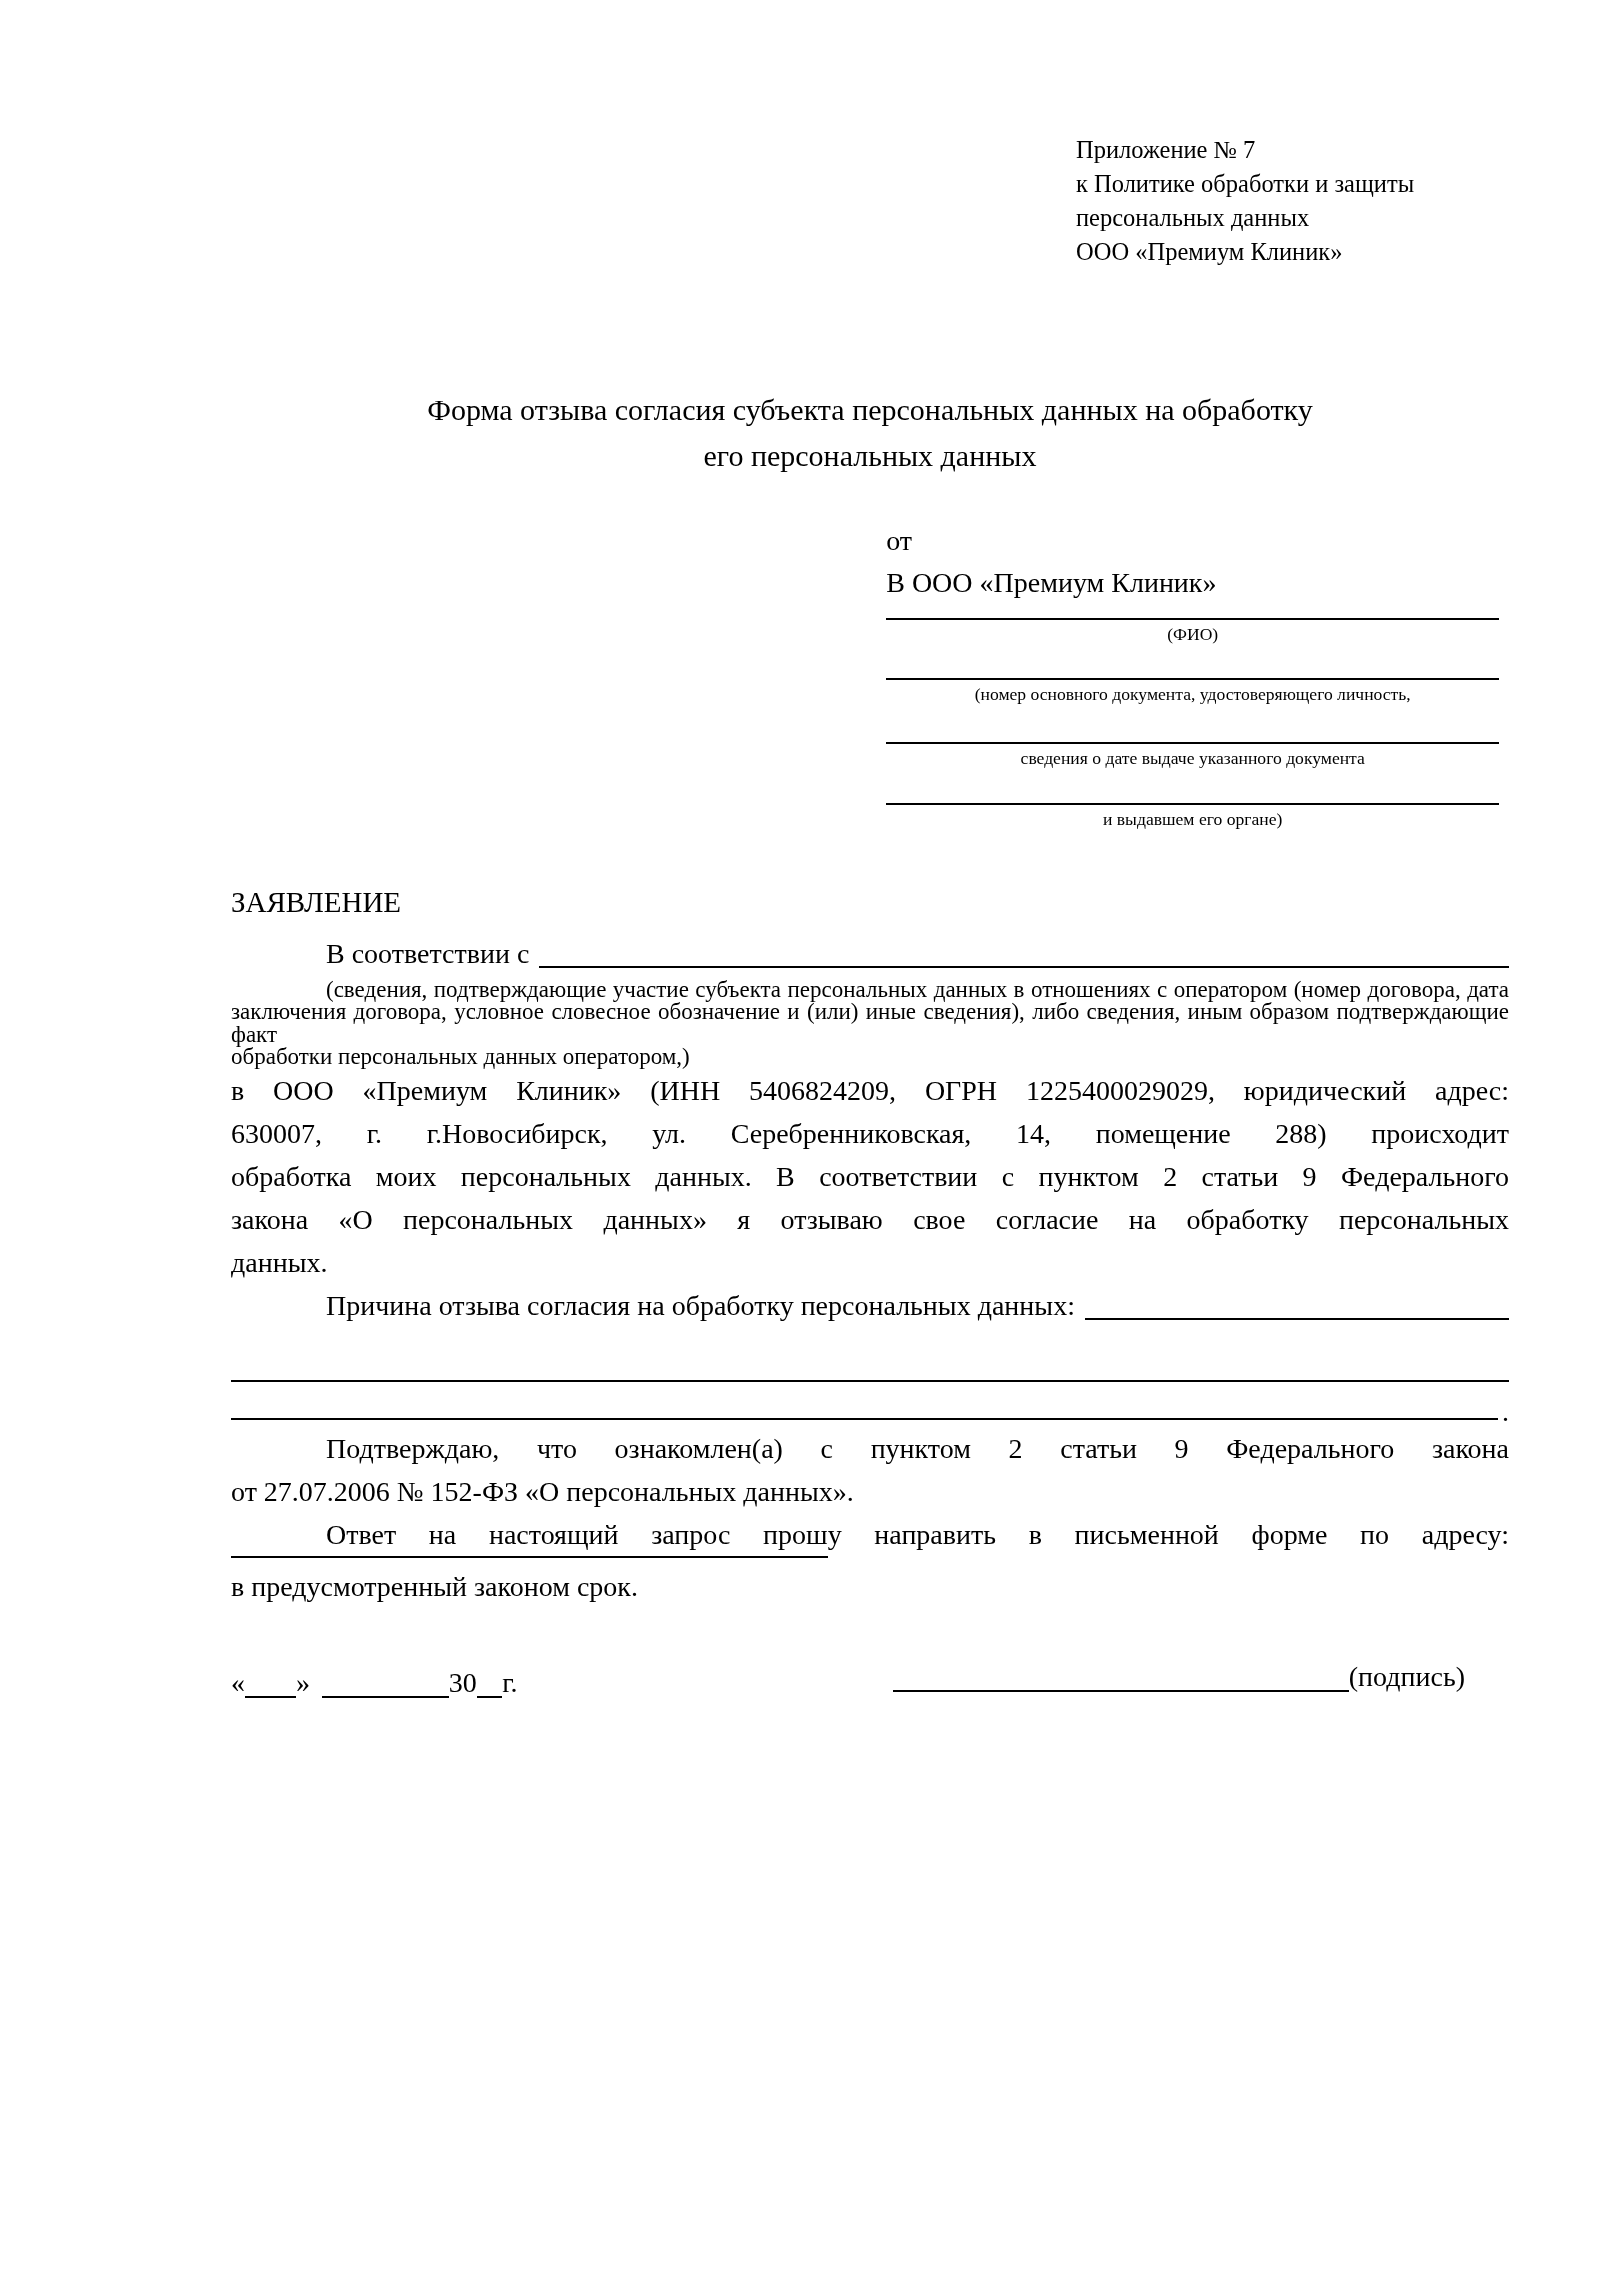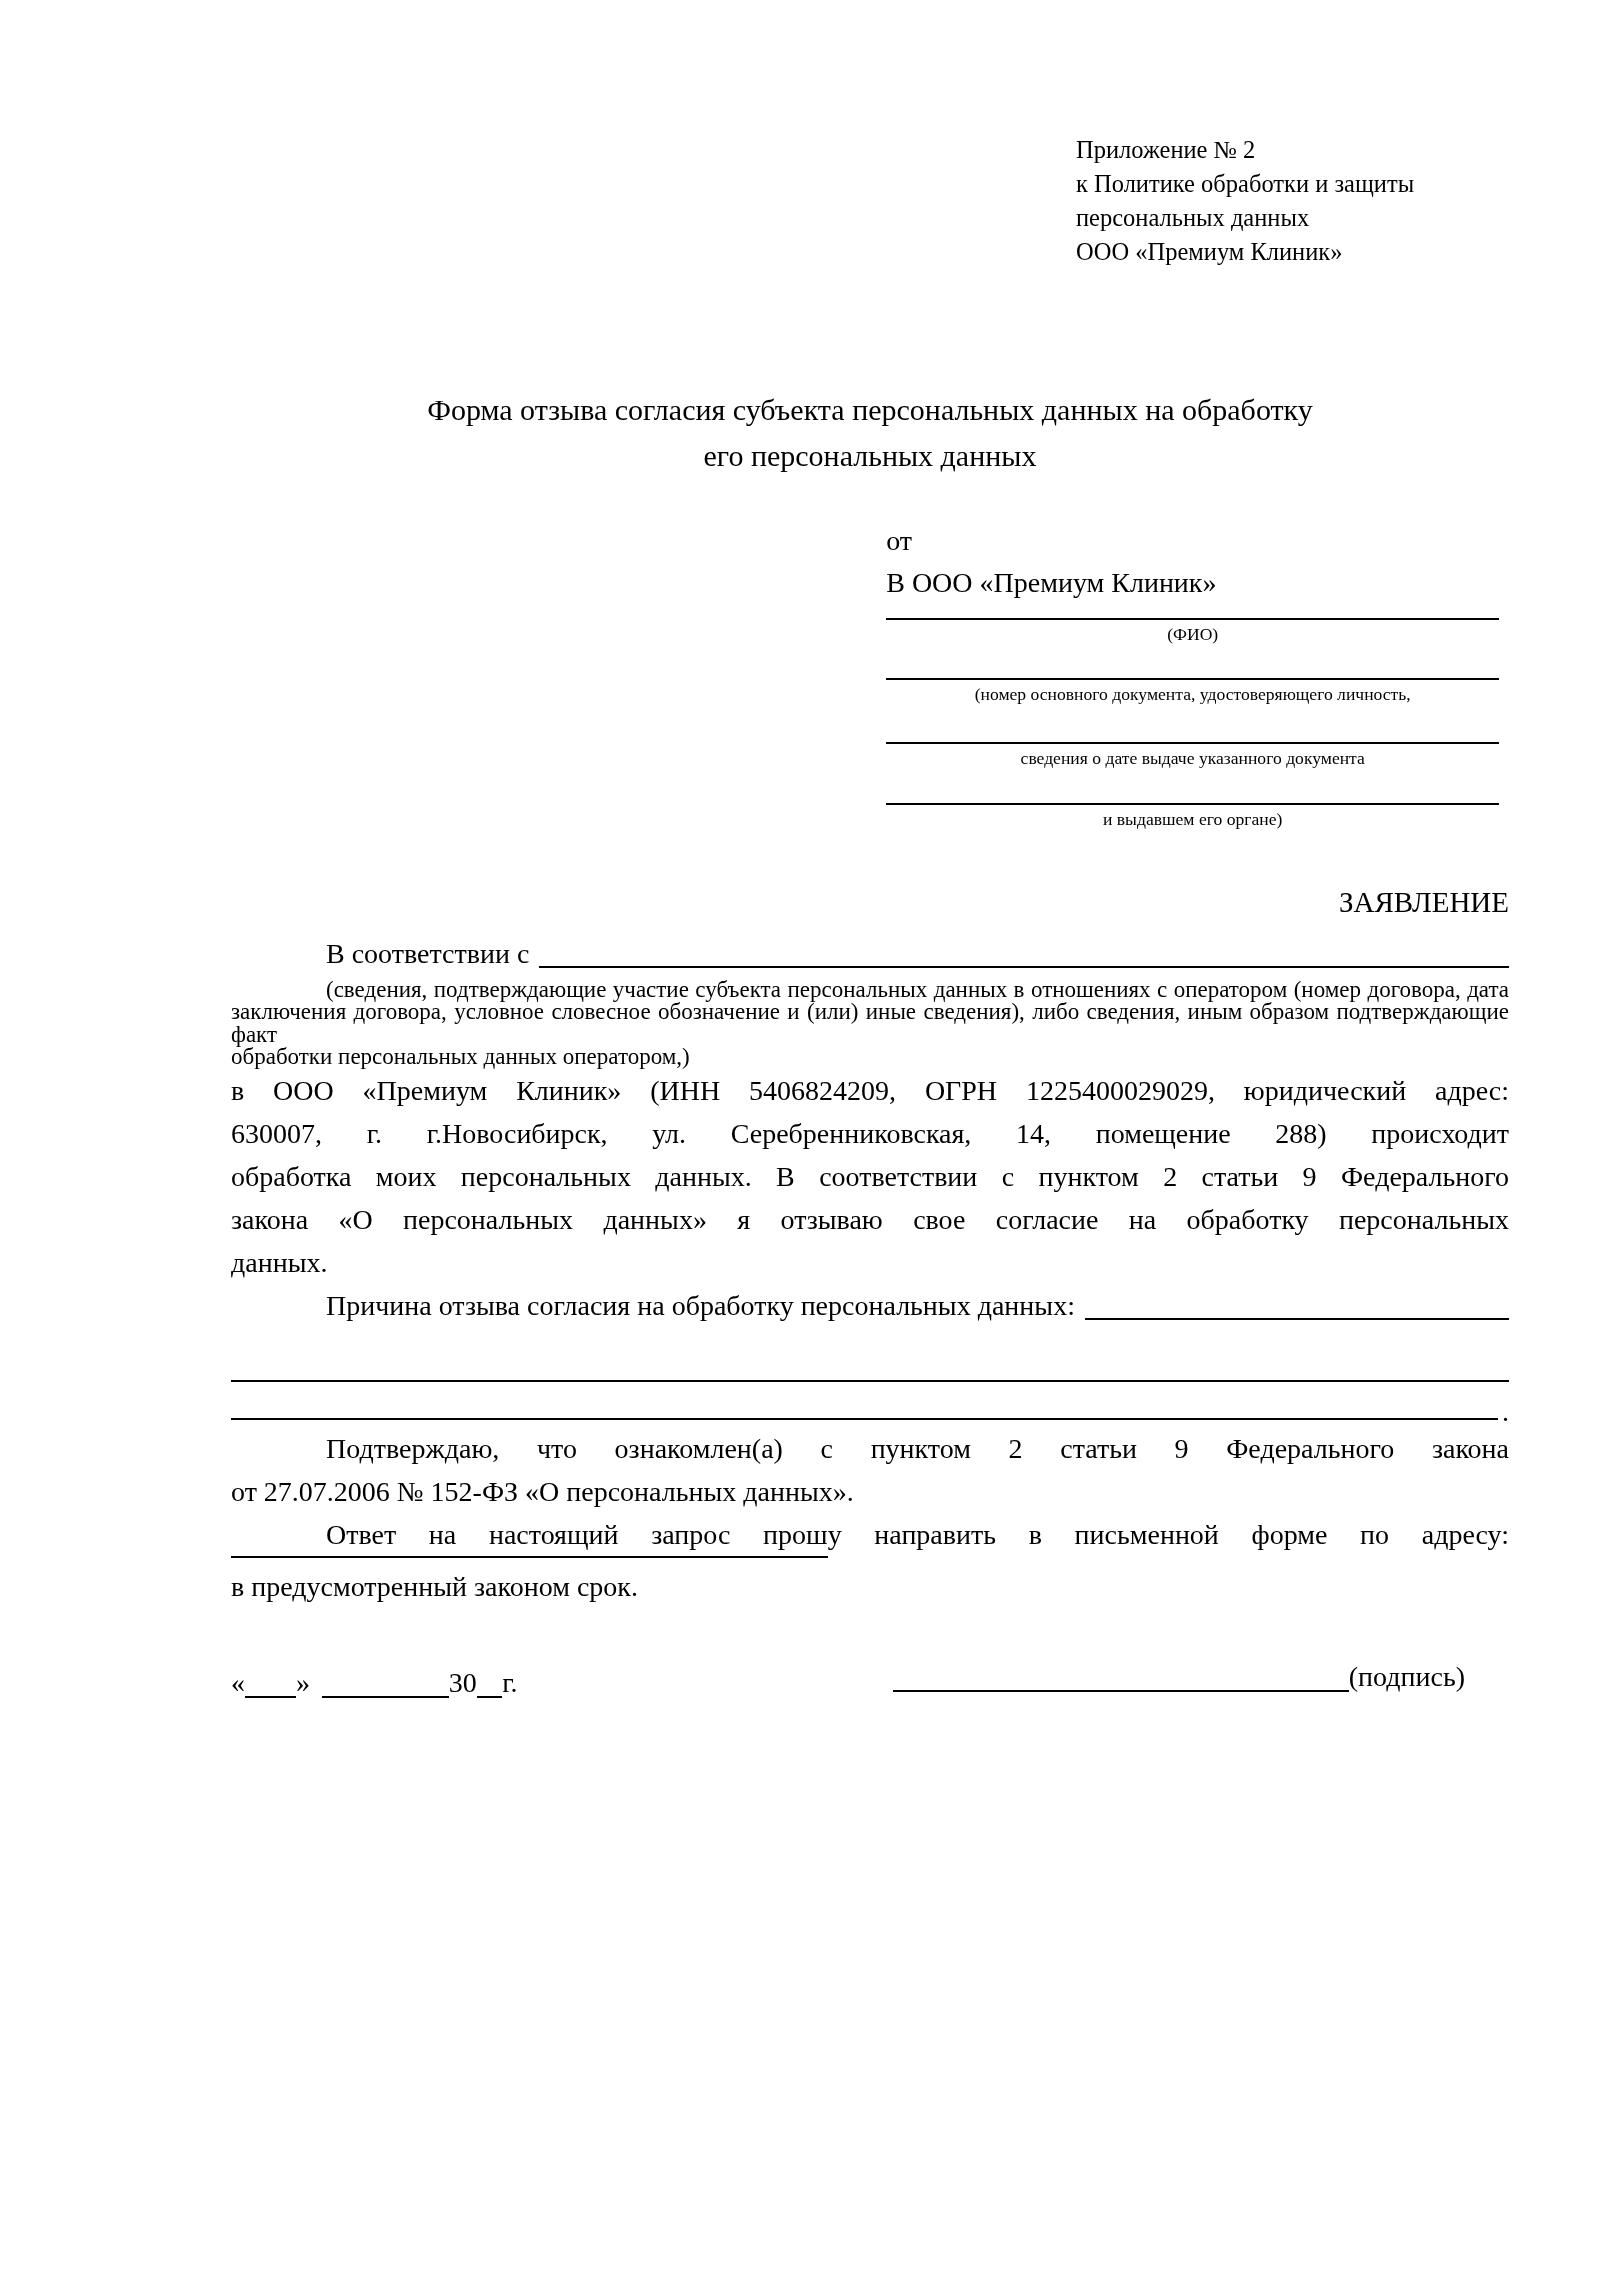--- a/index.html
+++ b/index.html
@@ -14,21 +14,21 @@
 
   .title{margin-top:118px;text-align:center;font-weight:normal;font-size:30px;line-height:46px;}
 
   .addr{width:613px;margin:41px 9.8px 0 auto;font-size:28px;line-height:42px;}
   .rule{border-bottom:2px solid #000;height:0;}
   .addr .first-rule{margin-top:13.7px;}
   .cap{font-size:17.6px;line-height:22.5px;text-align:center;padding-top:2.9px;}
   .gap34{margin-top:33px;}
   .gap38{margin-top:37px;}
 
-  .heading{margin-top:51px;text-align:right;font-size:29px;line-height:43px;}
+  .heading{margin-top:51px;text-align:left;font-size:29px;line-height:43px;}
 
   .line{font-size:28px;line-height:43px;}
   .jline{text-align:justify;text-align-last:justify;}
   .indent{padding-left:95px;}
   .note{font-size:23px;line-height:22.5px;}
   .note-first{padding-left:95px;}
   .mt4{margin-top:3.9px;}
   .mt8{margin-top:7.8px;}
 
   .flexrow{display:flex;}
@@ -50,21 +50,21 @@
   .sig{margin-left:auto;padding-right:44px;display:flex;align-items:center;}
   .sig .b{width:456px;border-bottom:2px solid #000;align-self:flex-end;margin-bottom:6.9px;}
 </style>
 </head>
 <body>
 
 <div class="page">
   <div class="content">
 
     <div class="hdr">
-      <div>Приложение № 2</div>
+      <div>Приложение № 7</div>
       <div>к Политике обработки и защиты</div>
       <div>персональных данных</div>
       <div>ООО «Премиум Клиник»</div>
     </div>
 
     <div class="title">
       <div>Форма отзыва согласия субъекта персональных данных на обработку</div>
       <div>его персональных данных</div>
     </div>
 

